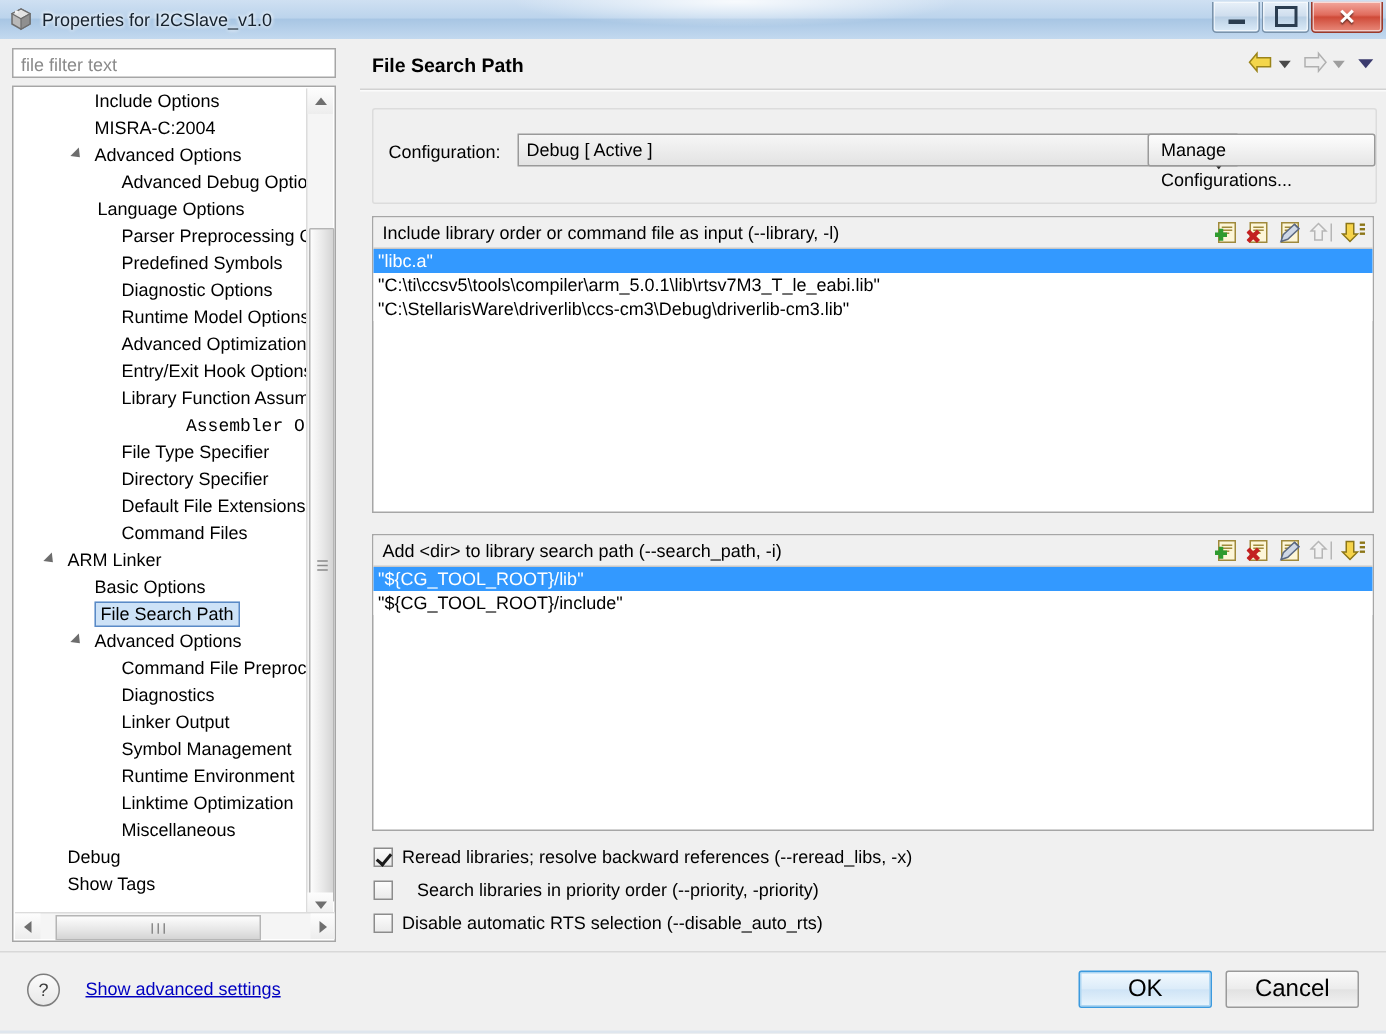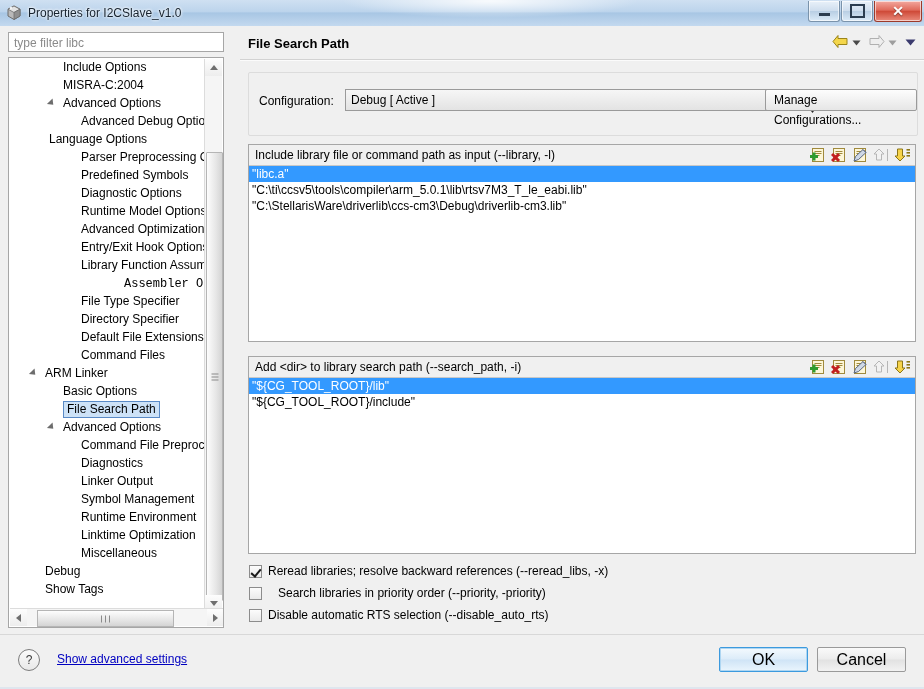--- a/index.html
+++ b/index.html
@@ -226,29 +226,29 @@
         </div>
       <div class="wbtn close">
           <div class="xg">✕</div>
         </div>
     </div>
   </div>
 
   <div class="content">
 
     <div class="tree-wrap">
-      <div class="filter-box">type filter libc</div>
+      <div class="filter-box">file filter text</div>
 
       <div class="tree">
         <div class="tree-inner" id="tree-inner">
             <div class="tnode"><span class="lbl" style="margin-left: 54px;">Include Options</span></div>
             <div class="tnode"><span class="lbl" style="margin-left: 54px;">MISRA-C:2004</span></div>
             <div class="tnode"><span class="arrow" style="left: 40px;"></span><span class="lbl" style="margin-left: 54px;">Advanced Options</span></div>
             <div class="tnode"><span class="lbl" style="margin-left: 72px;">Advanced Debug Options</span></div>
-            <div class="tnode"><span class="lbl" style="margin-left: 40px;">Language Options</span></div>
+            <div class="tnode"><span class="lbl" style="margin-left: 56px;">Language Options</span></div>
             <div class="tnode"><span class="lbl" style="margin-left: 72px;">Parser Preprocessing Options</span></div>
             <div class="tnode"><span class="lbl" style="margin-left: 72px;">Predefined Symbols</span></div>
             <div class="tnode"><span class="lbl" style="margin-left: 72px;">Diagnostic Options</span></div>
             <div class="tnode"><span class="lbl" style="margin-left: 72px;">Runtime Model Options</span></div>
             <div class="tnode"><span class="lbl" style="margin-left: 72px;">Advanced Optimizations</span></div>
             <div class="tnode"><span class="lbl" style="margin-left: 72px;">Entry/Exit Hook Options</span></div>
             <div class="tnode"><span class="lbl" style="margin-left: 72px;">Library Function Assumptions</span></div>
             <div class="tnode"><span class="lbl" style="margin-left: 115px; font-family: Liberation Mono, monospace;">Assembler Options</span></div>
             <div class="tnode"><span class="lbl" style="margin-left: 72px;">File Type Specifier</span></div>
             <div class="tnode"><span class="lbl" style="margin-left: 72px;">Directory Specifier</span></div>
@@ -345,21 +345,21 @@
             <svg width="9" height="6" viewBox="0 0 9 6">
                 <polygon points="0,0 9,0 4.5,6" fill="#2b2b2b"></polygon>
               </svg>
           </span>
         </div>
         <div class="manage-btn">Manage Configurations...</div>
       </div>
 
       <div class="listbox" style="top:118px;height:198px;">
         <div class="lb-head">
-          <span>Include library file or command path as input (--library, -l)</span>
+          <span>Include library order or command file as input (--library, -l)</span>
           <span class="lb-tools" id="tools-lib">
               <span><svg width="17" height="16" viewBox="0 0 17 16">
                   <rect x="2.5" y="1.5" width="11" height="13" fill="#fdf6d8" stroke="#a08a3c" stroke-width="1"></rect>
                   <line x1="4.5" y1="4.5" x2="11.5" y2="4.5" stroke="#a08a3c"></line>
                   <line x1="4.5" y1="6.5" x2="11.5" y2="6.5" stroke="#a08a3c"></line>
                   <line x1="4.5" y1="8.5" x2="9.5" y2="8.5" stroke="#a08a3c"></line>
                   <rect x="0" y="8" width="8" height="3" fill="#2f9b2f"></rect>
                   <rect x="2.5" y="5.5" width="3" height="8" fill="#2f9b2f"></rect>
                 </svg></span>
               <span><svg width="17" height="16" viewBox="0 0 17 16">

